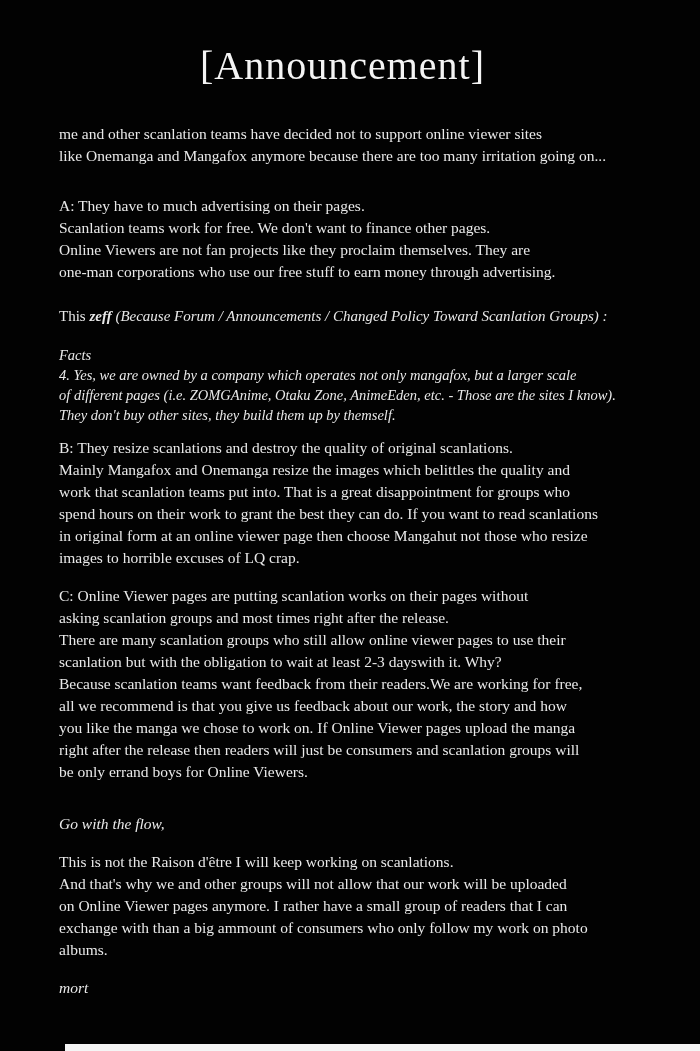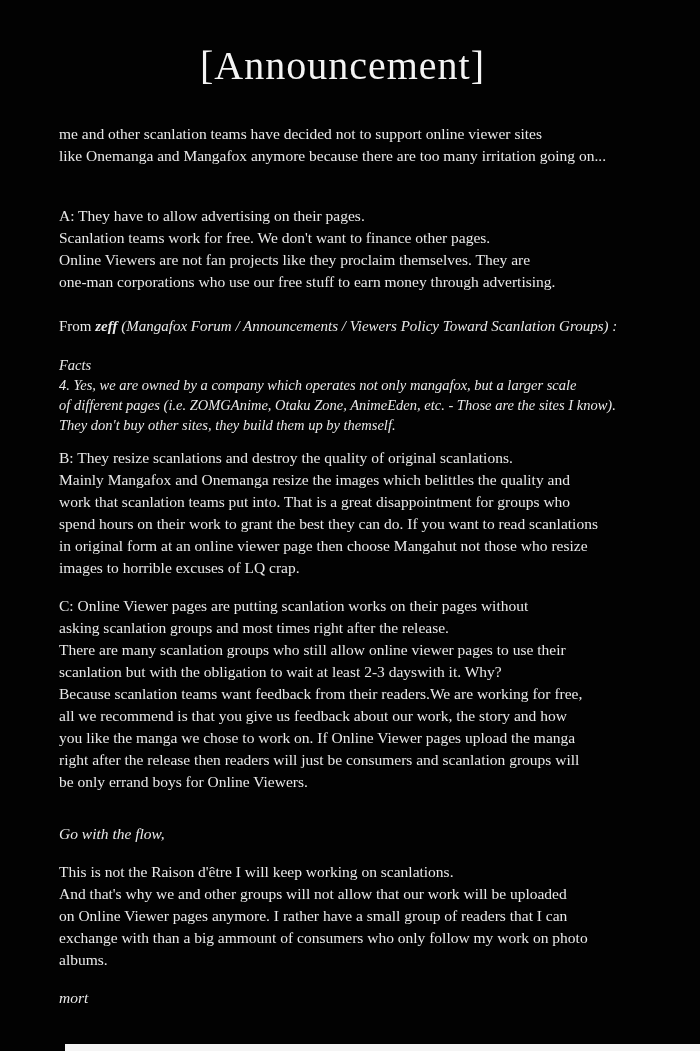--- a/index.html
+++ b/index.html
@@ -28,21 +28,21 @@
     margin: 12px 30px 34px 0;
     letter-spacing: 1px;
   }
   .para {
     font-size: 15.5px;
     line-height: 22px;
     white-space: pre-line;
     margin: 0 0 14px 0;
   }
   .greeting     { margin-bottom: 14px; }
-  .intro        { margin-bottom: 38px; }
+  .intro        { margin-bottom: 28px; }
   .point-a      { margin-bottom: 22px; }
   .attribution  {
     white-space: normal;
     font-size: 15px;
     margin-bottom: 18px;
   }
   .attr-name {
     font-style: italic;
     font-weight: bold;
   }
@@ -73,26 +73,26 @@
 <body>
 
 <div class="page">
 
   <h1 class="title">[Announcement]</h1>
 
 
   <p class="para intro">me and other scanlation teams have decided not to support online viewer sites
 like Onemanga and Mangafox anymore because there are too many irritation going on...</p>
 
-  <p class="para point-a">A: They have to allow advertising on their pages.
+  <p class="para point-a">A: They have to much advertising on their pages.
 Scanlation teams work for free. We don't want to finance other pages.
 Online Viewers are not fan projects like they proclaim themselves. They are
 one-man corporations who use our free stuff to earn money through advertising.</p>
 
-  <p class="para attribution"><span>From </span><span class="attr-name">zeff</span><span class="attr-rest"> (Mangafox Forum / Announcements / Viewers Policy Toward Scanlation Groups) :</span></p>
+  <p class="para attribution"><span>This </span><span class="attr-name">zeff</span><span class="attr-rest"> (Because Forum / Announcements / Changed Policy Toward Scanlation Groups) :</span></p>
 
   <p class="para facts">Facts
 4. Yes, we are owned by a company which operates not only mangafox, but a larger scale
 of different pages (i.e. ZOMGAnime, Otaku Zone, AnimeEden, etc. - Those are the sites I know).
 They don't buy other sites, they build them up by themself.</p>
 
   <p class="para point-b">B: They resize scanlations and destroy the quality of original scanlations.
 Mainly Mangafox and Onemanga resize the images which belittles the quality and
 work that scanlation teams put into. That is a great disappointment for groups who
 spend hours on their work to grant the best they can do. If you want to read scanlations

